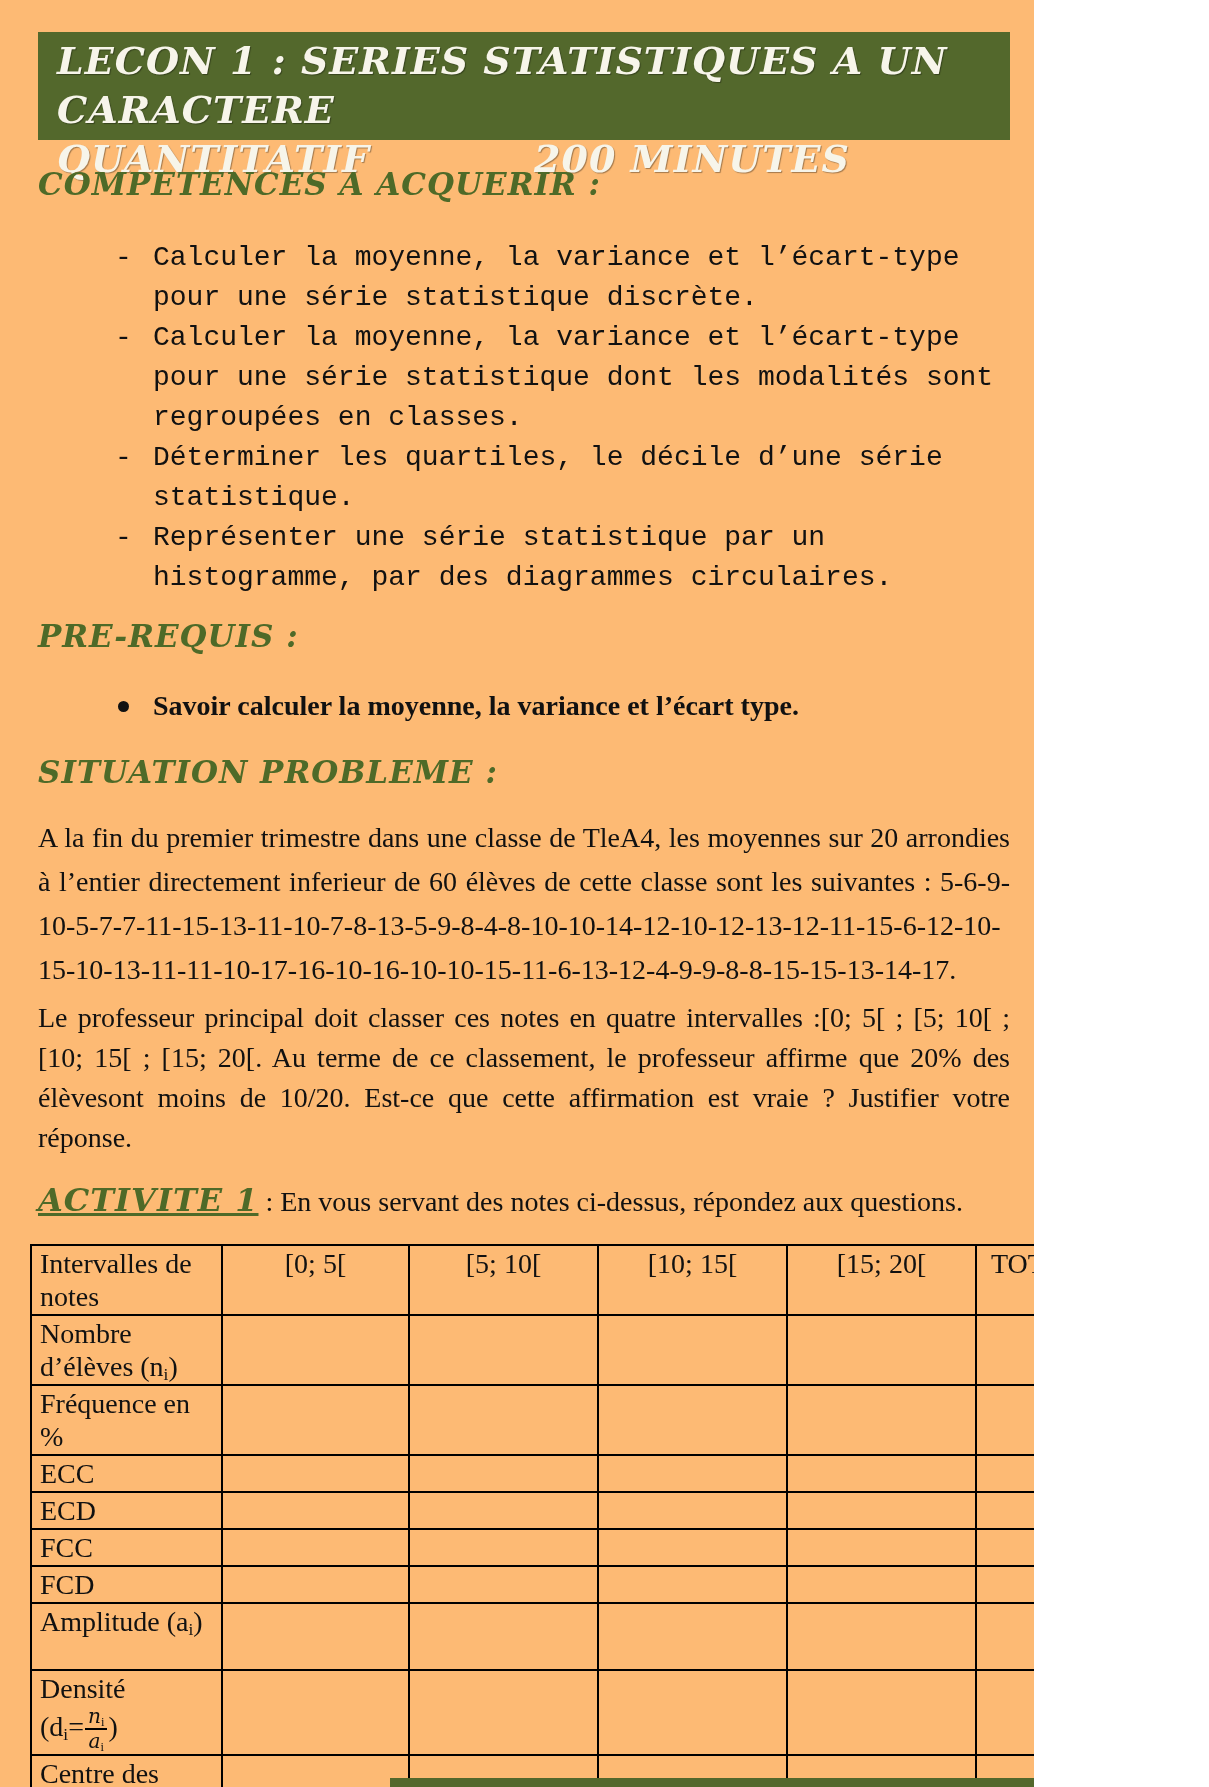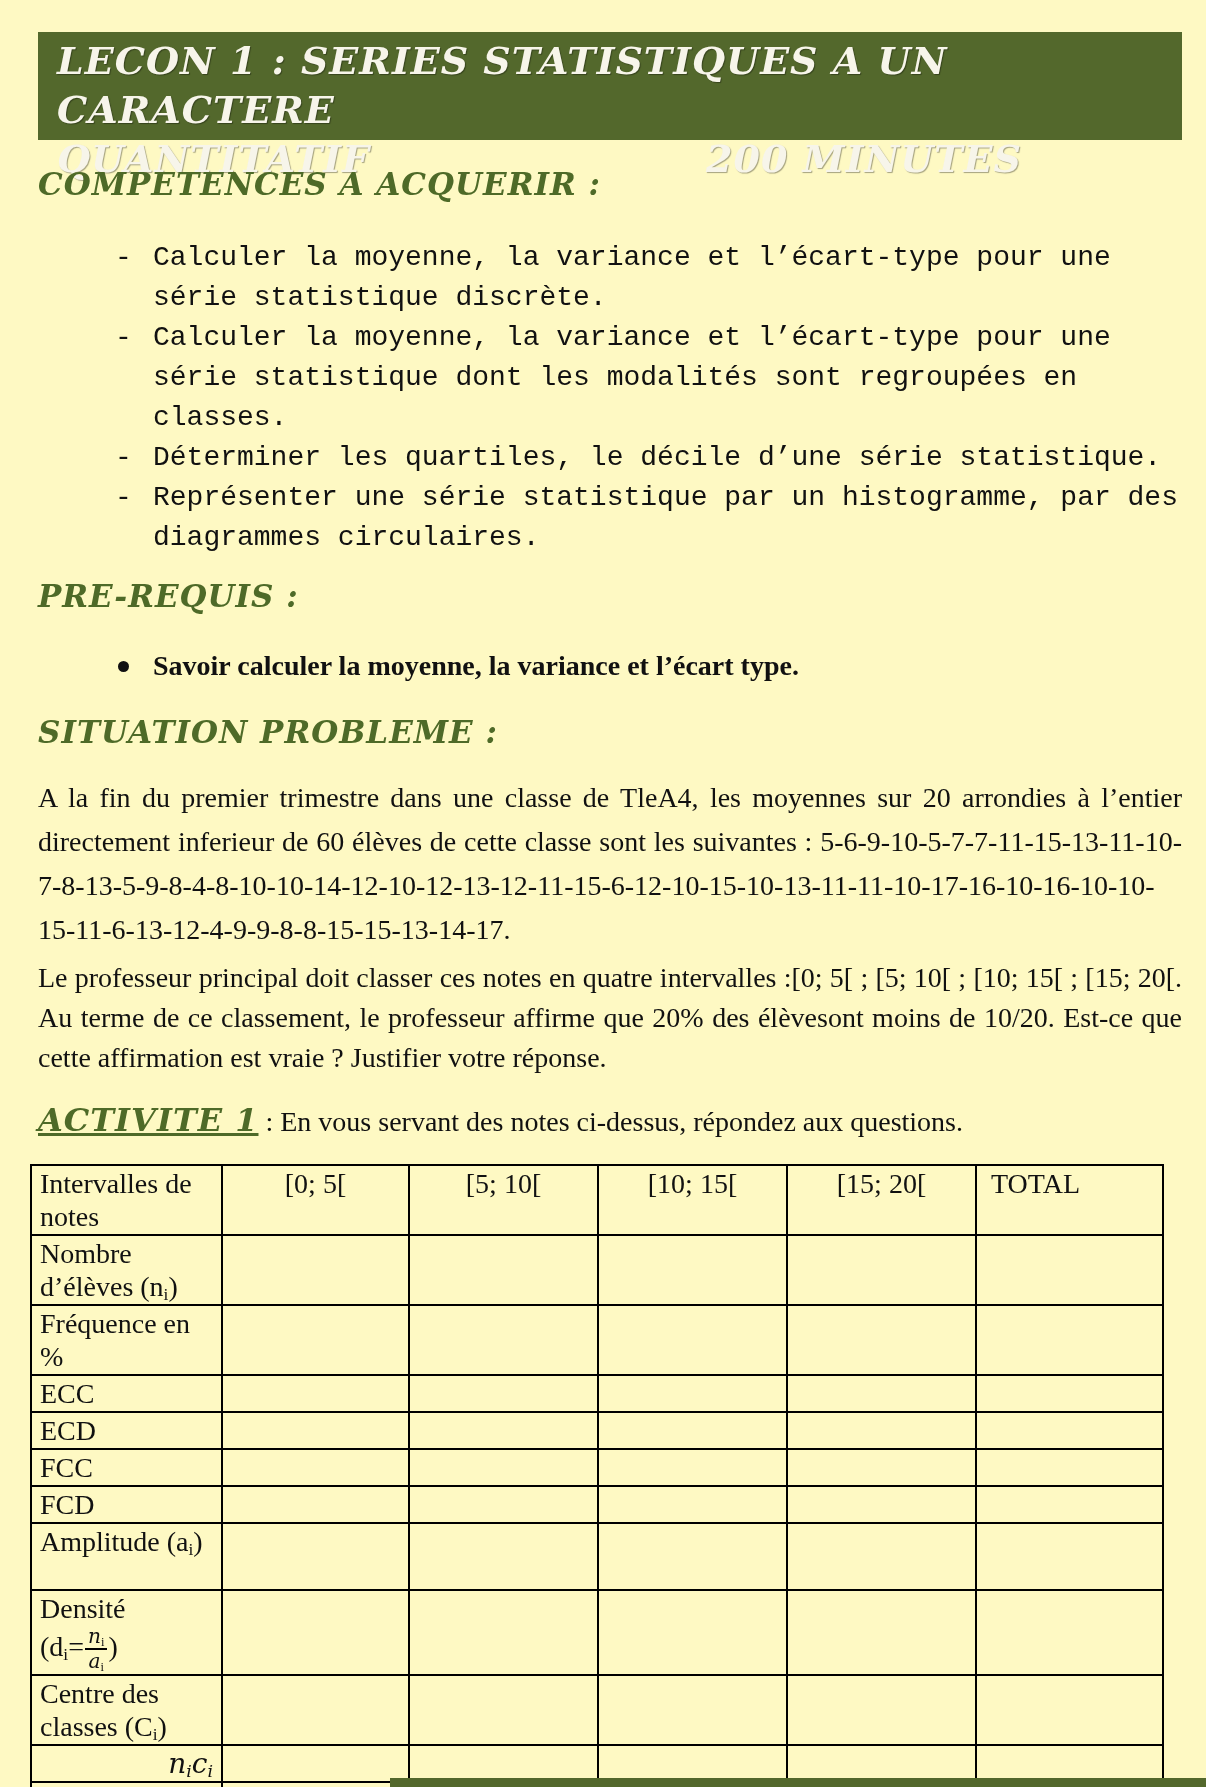--- a/index.html
+++ b/index.html
@@ -1,20 +1,20 @@
 <!DOCTYPE html>
 <html lang="fr"><head>
 <meta charset="utf-8">
 <style>
   * { margin:0; padding:0; box-sizing:border-box; }
   html,body { background:#ffffff; }
   .page {
     position:relative;
-    width:1206px; height:1787px;
-    background:#fef9c3;
+    width:1034px; height:1787px;
+    background:#fdba74;
     overflow:hidden;
     font-family:"Liberation Serif", serif;
     font-size:28px;
     color:#111111;
   }
   .content { padding:0 24px 0 38px; }
 
   
   .band {
     margin:32px 24px 0 38px;

